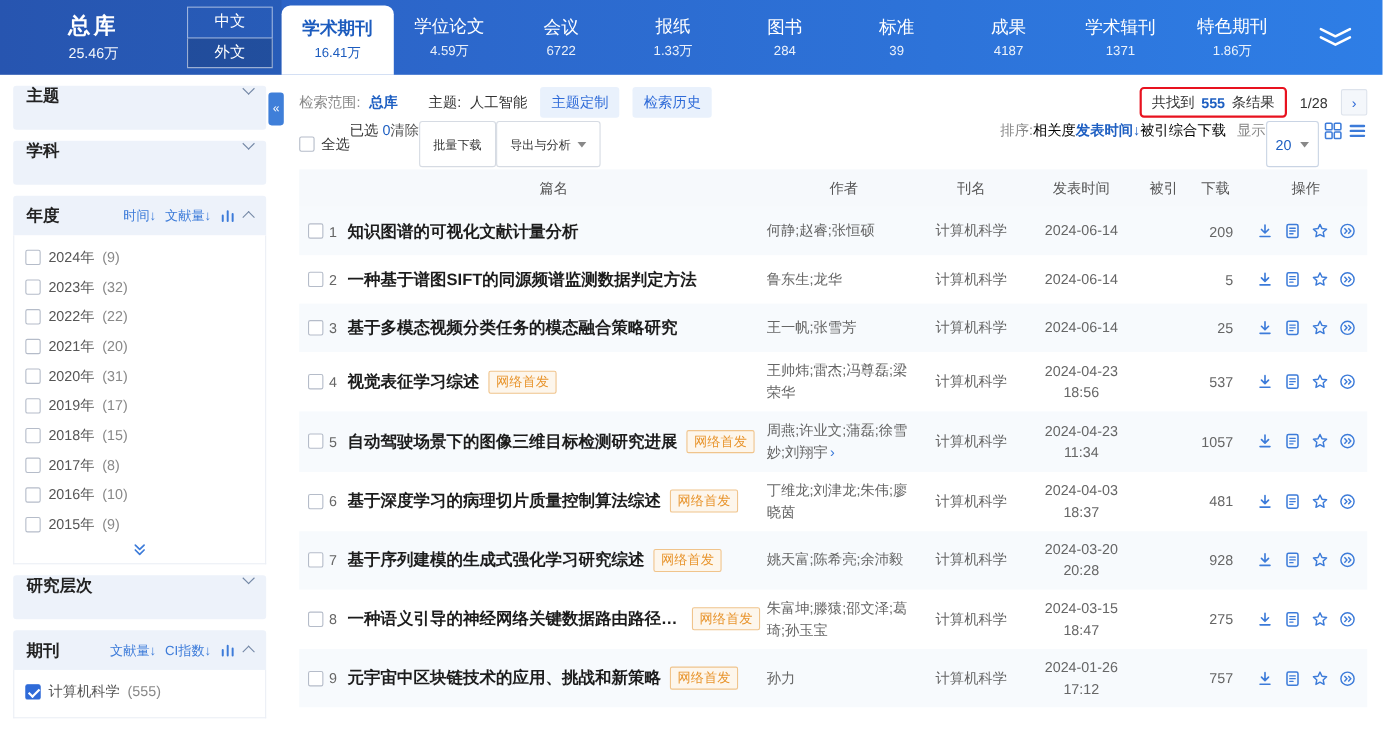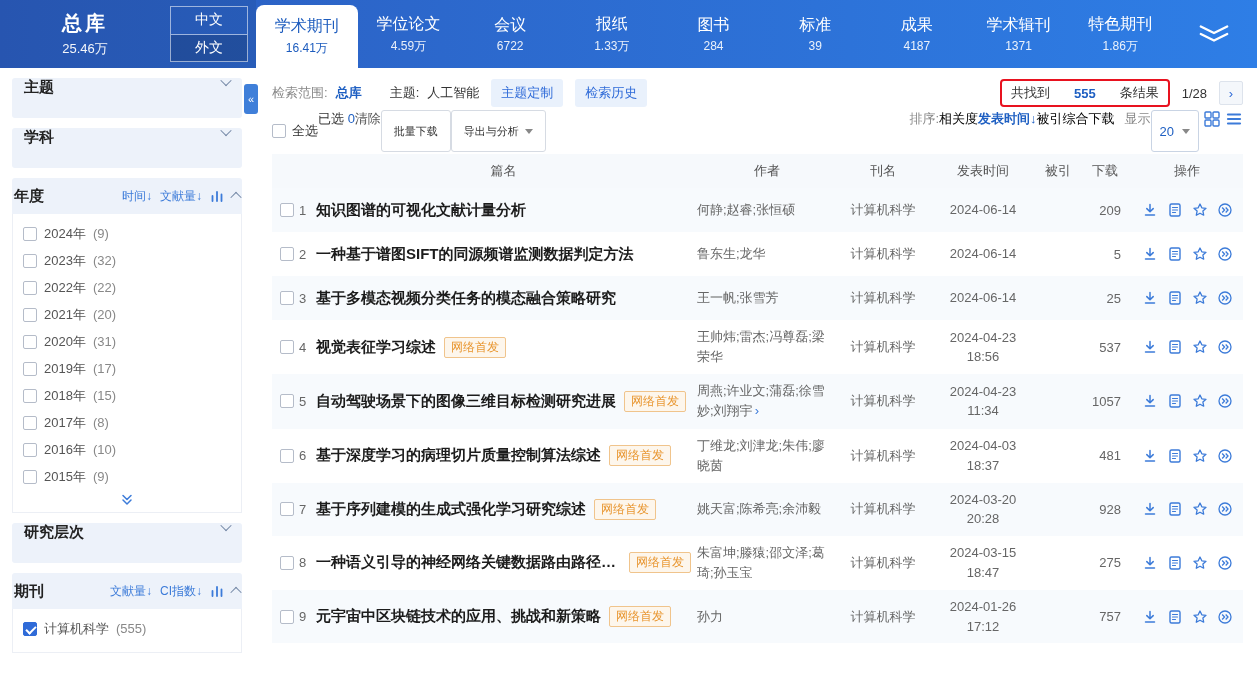--- a/index.html
+++ b/index.html
@@ -13,49 +13,49 @@
   .lib-title{font-size:20px;font-weight:bold;letter-spacing:3px}
   .lib-count{font-size:13px;margin-top:3px;opacity:.95}
   .lang-tabs{width:78px;display:flex;flex-direction:column;margin:6px 8px 6px 0}
   .lang-tab{flex:1;display:flex;align-items:center;justify-content:center;color:#fff;font-size:14px;border:1px solid rgba(255,255,255,.55);cursor:pointer}
   .lang-tab.alt{border-top:none;background:rgba(0,0,0,.14)}
   .tabs{flex:1;display:flex;align-items:stretch}
   .tab{flex:1;display:flex;flex-direction:column;align-items:center;justify-content:center;gap:3px;color:#fff;cursor:pointer}
   .tab .tab-label{font-size:16px}
   .tab .tab-count{font-size:12px;opacity:.9}
   .tab.active{background:#fff;border-radius:8px 8px 0 0;margin-top:5px;color:#1d5cbe}
-  .tab.active .tab-label{font-weight:normal}
+  .tab.active .tab-label{font-weight:bold}
   .tab.active .tab-count{opacity:1;color:#1d5cbe}
   .nav-chevron{width:86px;display:flex;align-items:center;justify-content:center;cursor:pointer}
   
   .layout{display:flex;position:relative;height:617px}
   .collapse-tab{position:absolute;left:244px;top:16px;width:14px;height:30px;background:#3f7fd9;color:#fff;border-radius:3px;display:flex;align-items:center;justify-content:center;font-size:11px;cursor:pointer;z-index:5}
   
   .sidebar{width:256px;flex:none;padding:10px 14px 0 12px}
   .side-box{background:#edf2fa;border-radius:3px;margin-bottom:10px;padding:0 12px;height:40px;display:flex;align-items:flex-start;justify-content:space-between;cursor:pointer}
   .side-title{font-size:15px;font-weight:bold;color:#222}
-  .side-head{background:#edf2fa;border-radius:3px 3px 0 0;padding:0 2px;height:36px;display:flex;align-items:center;gap:8px;margin-bottom:0}
+  .side-head{background:#edf2fa;border-radius:3px 3px 0 0;padding:0 12px;height:36px;display:flex;align-items:center;gap:8px;margin-bottom:0}
   .side-head .side-title{margin-right:auto}
   .sort-link{font-size:12px;color:#3c7bd9;cursor:pointer;white-space:nowrap}
   .chev{width:8px;height:8px;border-right:1.5px solid #7387a5;border-bottom:1.5px solid #7387a5;display:inline-block;flex:none}
   .chev.down{transform:rotate(45deg) translate(-1px,-1px)}
   .chev.up{transform:rotate(-135deg) translate(-1px,-1px)}
   .check-list{background:#fff;border:1px solid #eceff5;border-top:none;padding:6px 10px 4px;margin-bottom:10px}
   .check-item{display:flex;align-items:center;gap:7px;height:27px;font-size:13px;color:#555;cursor:pointer}
   .check-item .cnt{color:#888}
   .cbx{width:14px;height:14px;border:1px solid #b5bcc9;border-radius:2px;background:#fff;display:inline-block;flex:none;position:relative;cursor:pointer}
   .cbx.checked{background:#2f6bd8;border-color:#2f6bd8}
   .cbx.checked::after{content:"";position:absolute;left:4px;top:1px;width:4px;height:8px;border-right:2px solid #fff;border-bottom:2px solid #fff;transform:rotate(45deg)}
   .expand-more{display:flex;justify-content:center;padding:4px 0 2px;cursor:pointer}
   
   .main{flex:1;padding:8px 14px 0 16px;min-width:0}
   .searchbar{height:34px;display:flex;align-items:center;gap:8px}
   .lite-btn{background:#e9f1fc;color:#2f6bd8;border:none;border-radius:3px;padding:5px 10px;font-size:13px;font-family:inherit;cursor:pointer;margin-left:4px}
   .spacer{flex:1}
-  .found-box{border:2px solid #e8121f;border-radius:4px;padding:3px 9px;display:flex;gap:24px;align-items:center;font-size:13px}
+  .found-box{border:2px solid #e8121f;border-radius:4px;padding:3px 9px;display:flex;gap:6px;align-items:center;font-size:13px}
   .page-ind{margin:0 4px;color:#333}
   .next-btn{width:24px;height:24px;border:1px solid #dde3ec;background:#f4f7fb;color:#2f6bd8;border-radius:2px;cursor:pointer;font-size:13px;line-height:1}
   .toolbar{height:42px;display:flex;}
   .select-all{display:flex;align-items:center;gap:6px;cursor:pointer}
   .clear{color:#555;cursor:pointer}
   .tool-btn{background:#fff;border:1px solid #d6dbe3;border-radius:3px;padding:6px 12px;font-size:11px;font-family:inherit;color:#333;cursor:pointer;display:inline-flex;align-items:center;gap:6px}
   .caret{width:0;height:0;border-left:4px solid transparent;border-right:4px solid transparent;border-top:5px solid #888;display:inline-block}
   .sort-item{color:#000000;cursor:pointer}
   .sort-item.active{color:#1e5fc2;font-weight:bold}
   .display-select{border:1px solid #c9d4e4;border-radius:3px;padding:3px 8px;display:inline-flex;align-items:center;gap:8px;color:#1e5fc2;cursor:pointer}

